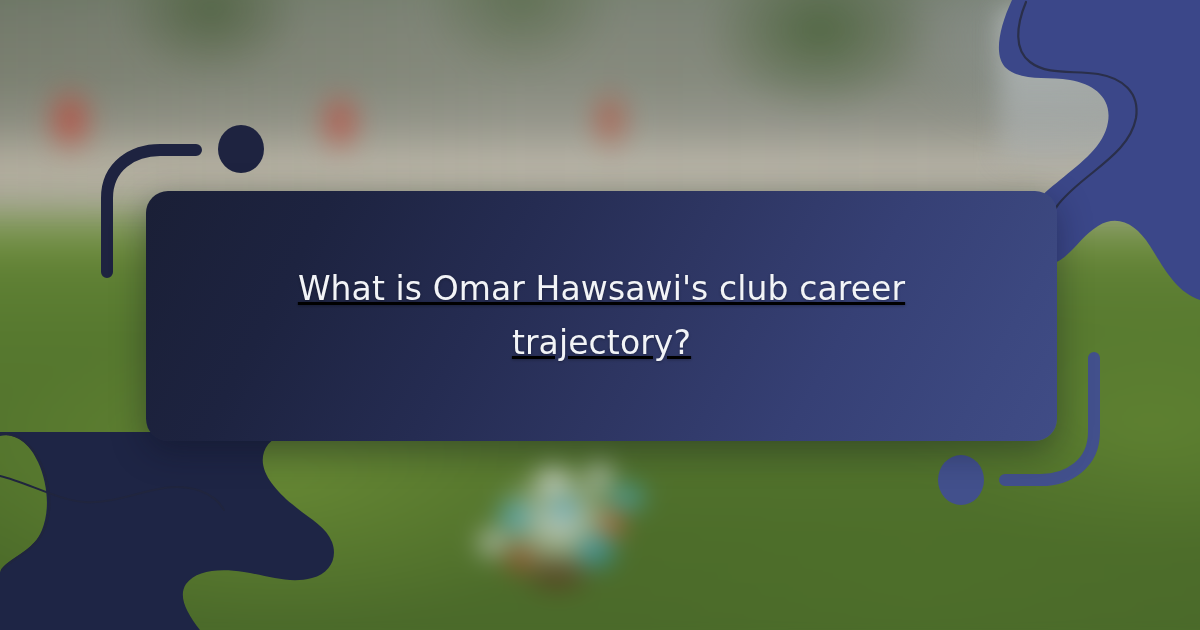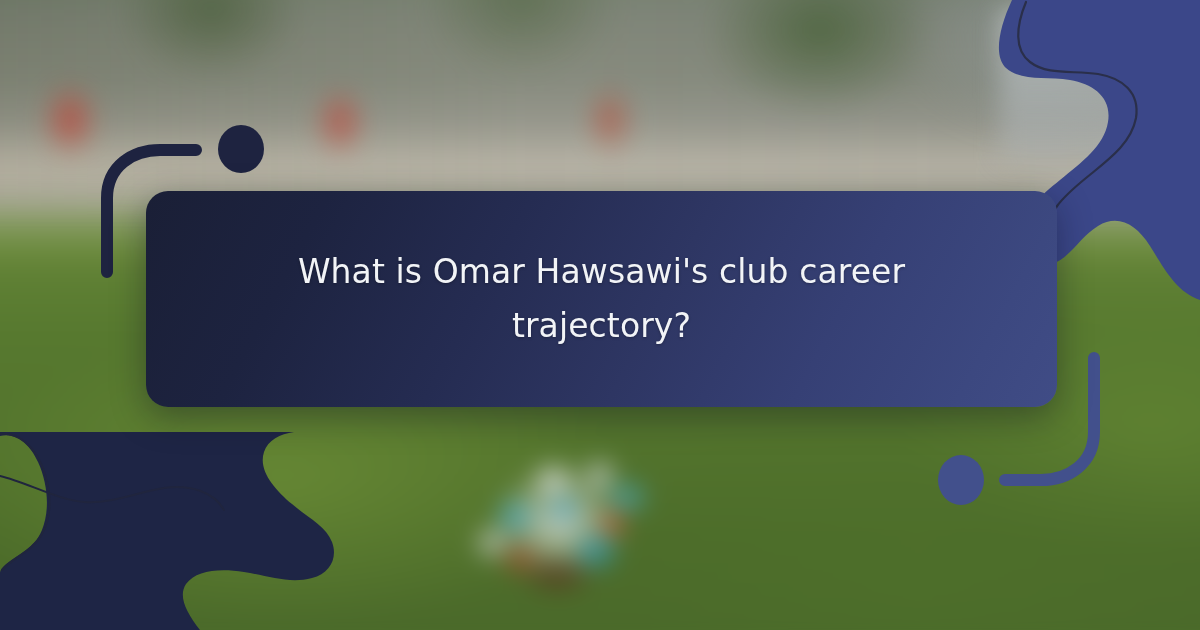--- a/index.html
+++ b/index.html
@@ -72,27 +72,28 @@
   
   .blob-svg { position:absolute; inset:0; width:1200px; height:630px; }
 
   
   .deco-svg { position:absolute; inset:0; width:1200px; height:630px; }
 
   
   .card {
     position:absolute;
     left:146px; top:191px;
-    width:911px; height:216px;
+    width:911px; height:250px;
     border-radius:22px;
     background:linear-gradient(118deg,
         #1a1f36 0%, #1d2340 18%, #252c52 38%,
         #2e3663 56%, #364075 74%, #3c4880 90%, #404c86 100%);
     display:flex; align-items:center; justify-content:center;
     box-shadow:0 10px 34px rgba(10,14,30,.38);
+    text-decoration:underline;
   }
   .card-text {
     width:680px;
     text-align:center;
     color:#f2f4f7;
     font-size:33px;
     line-height:54px;
     font-weight:400;
     letter-spacing:.1px;
     text-shadow:0 1px 3px rgba(0,0,0,.28);

